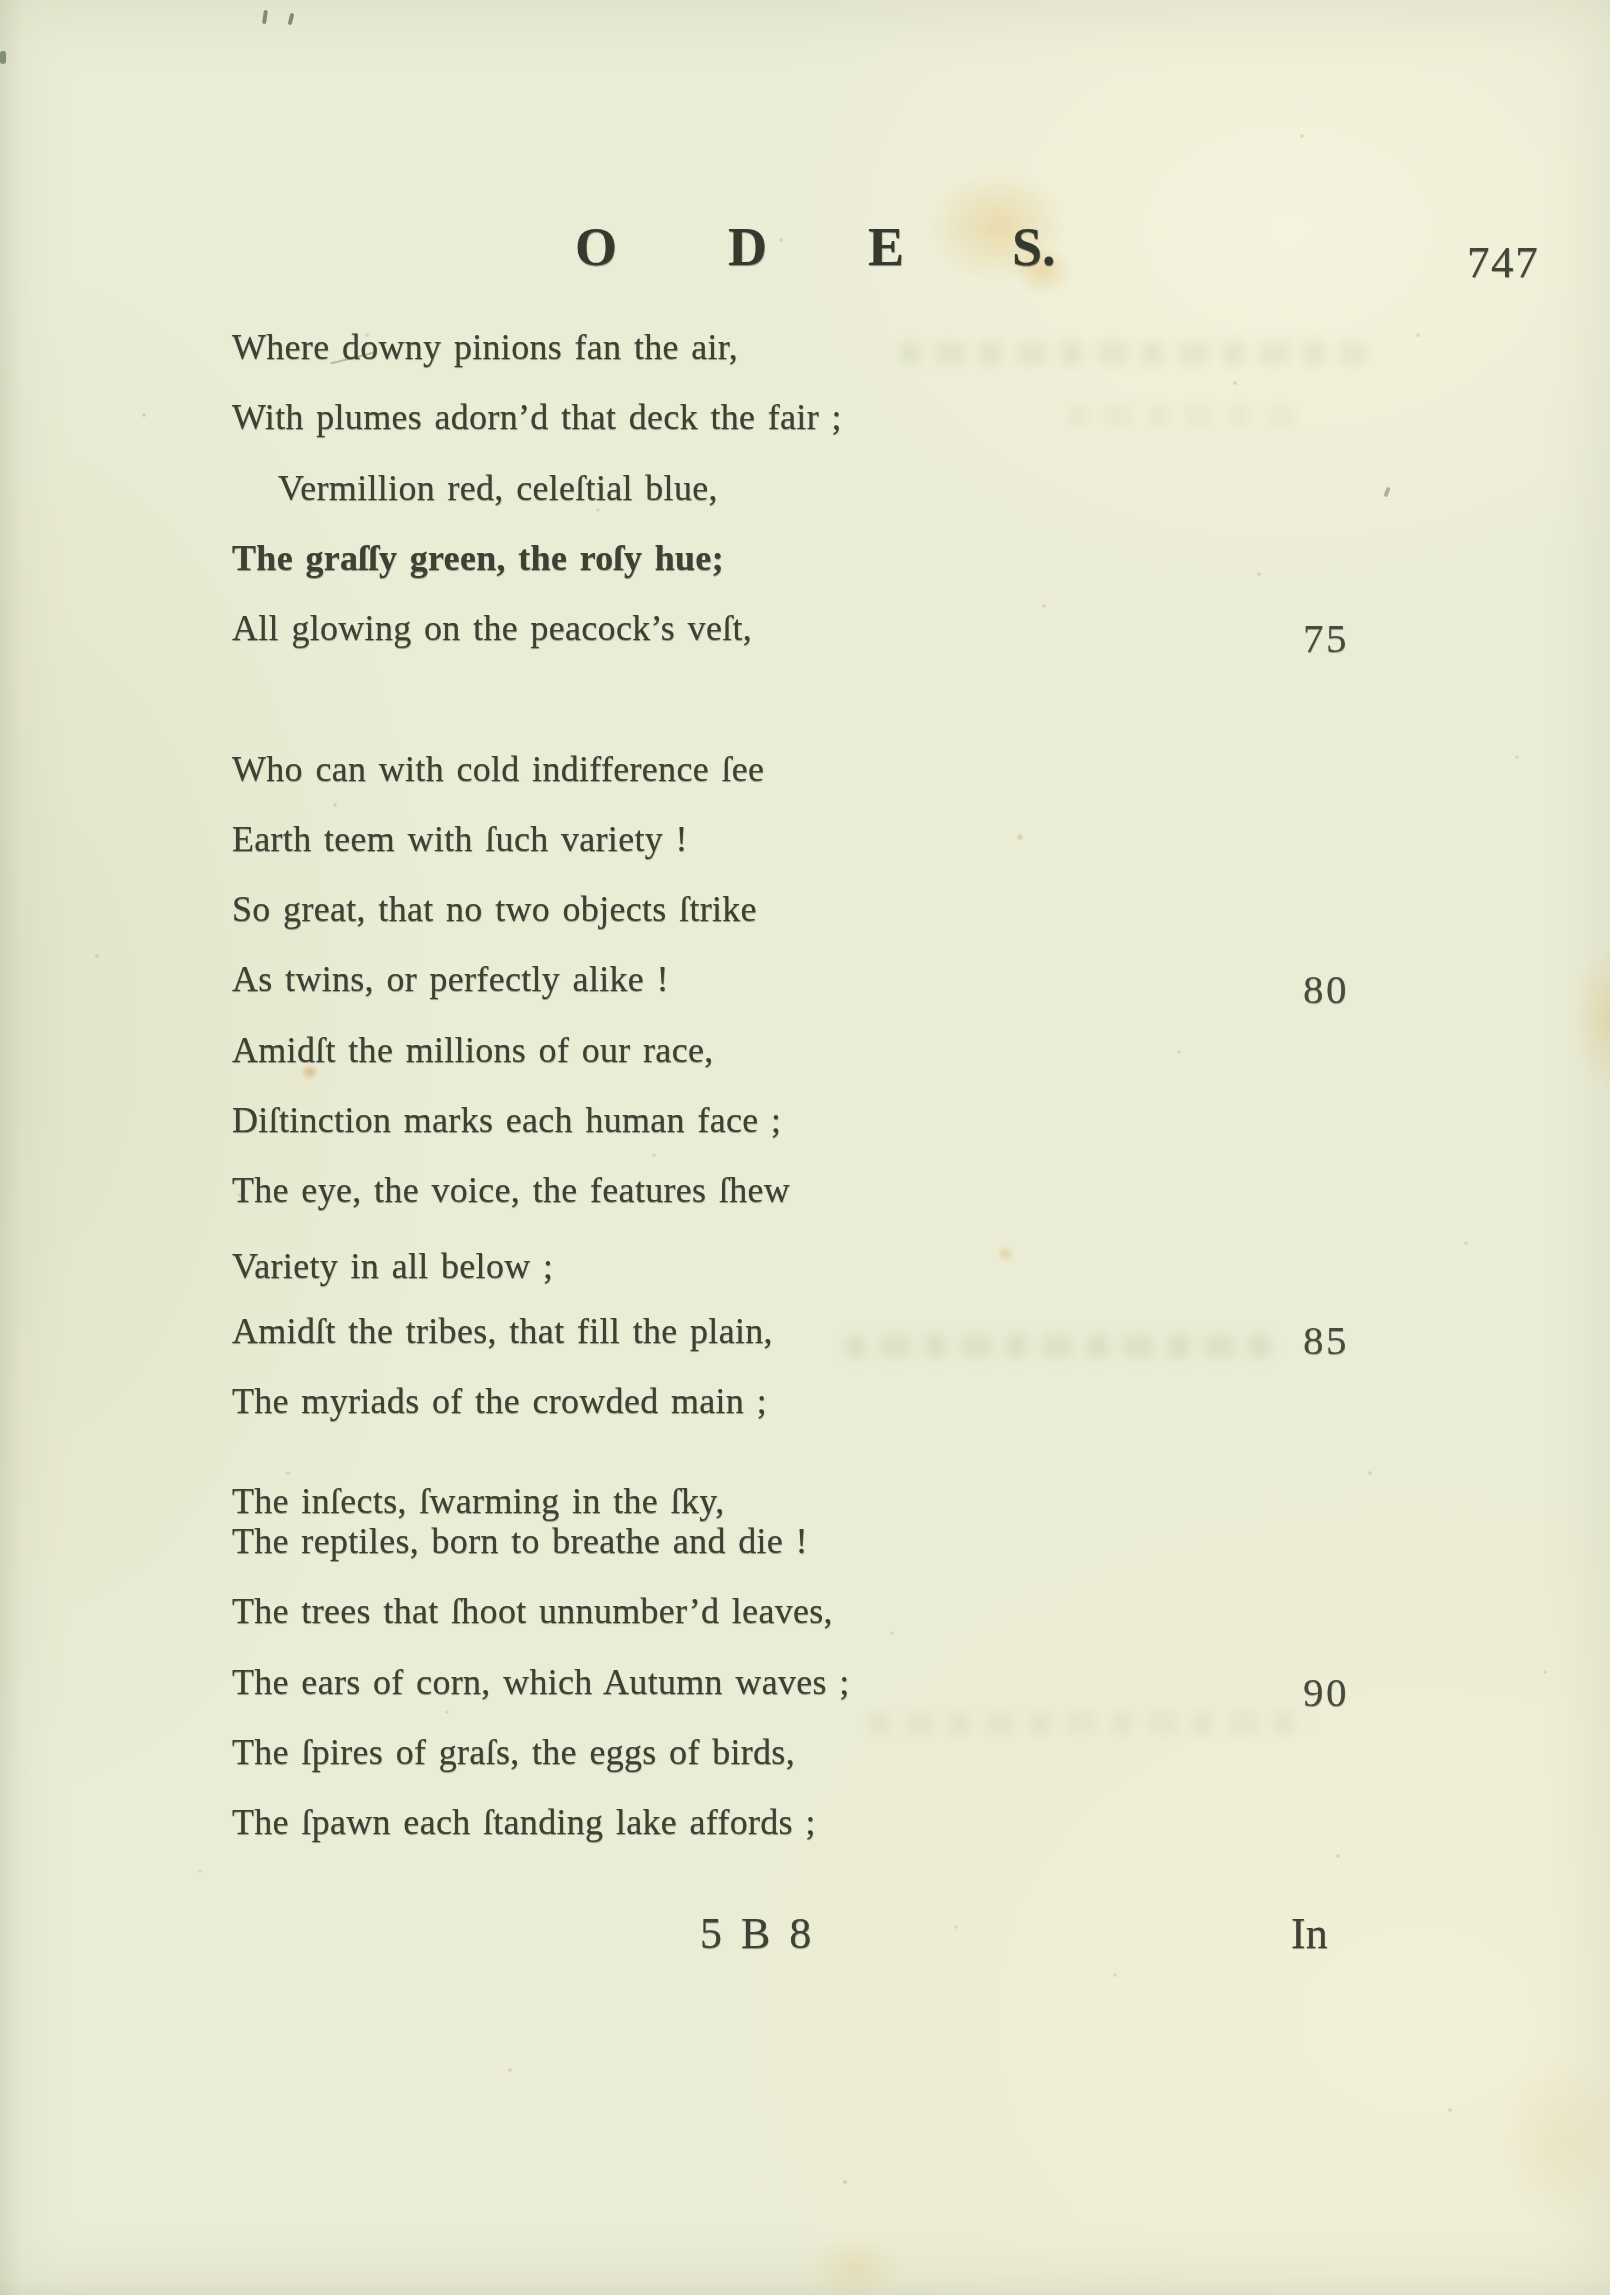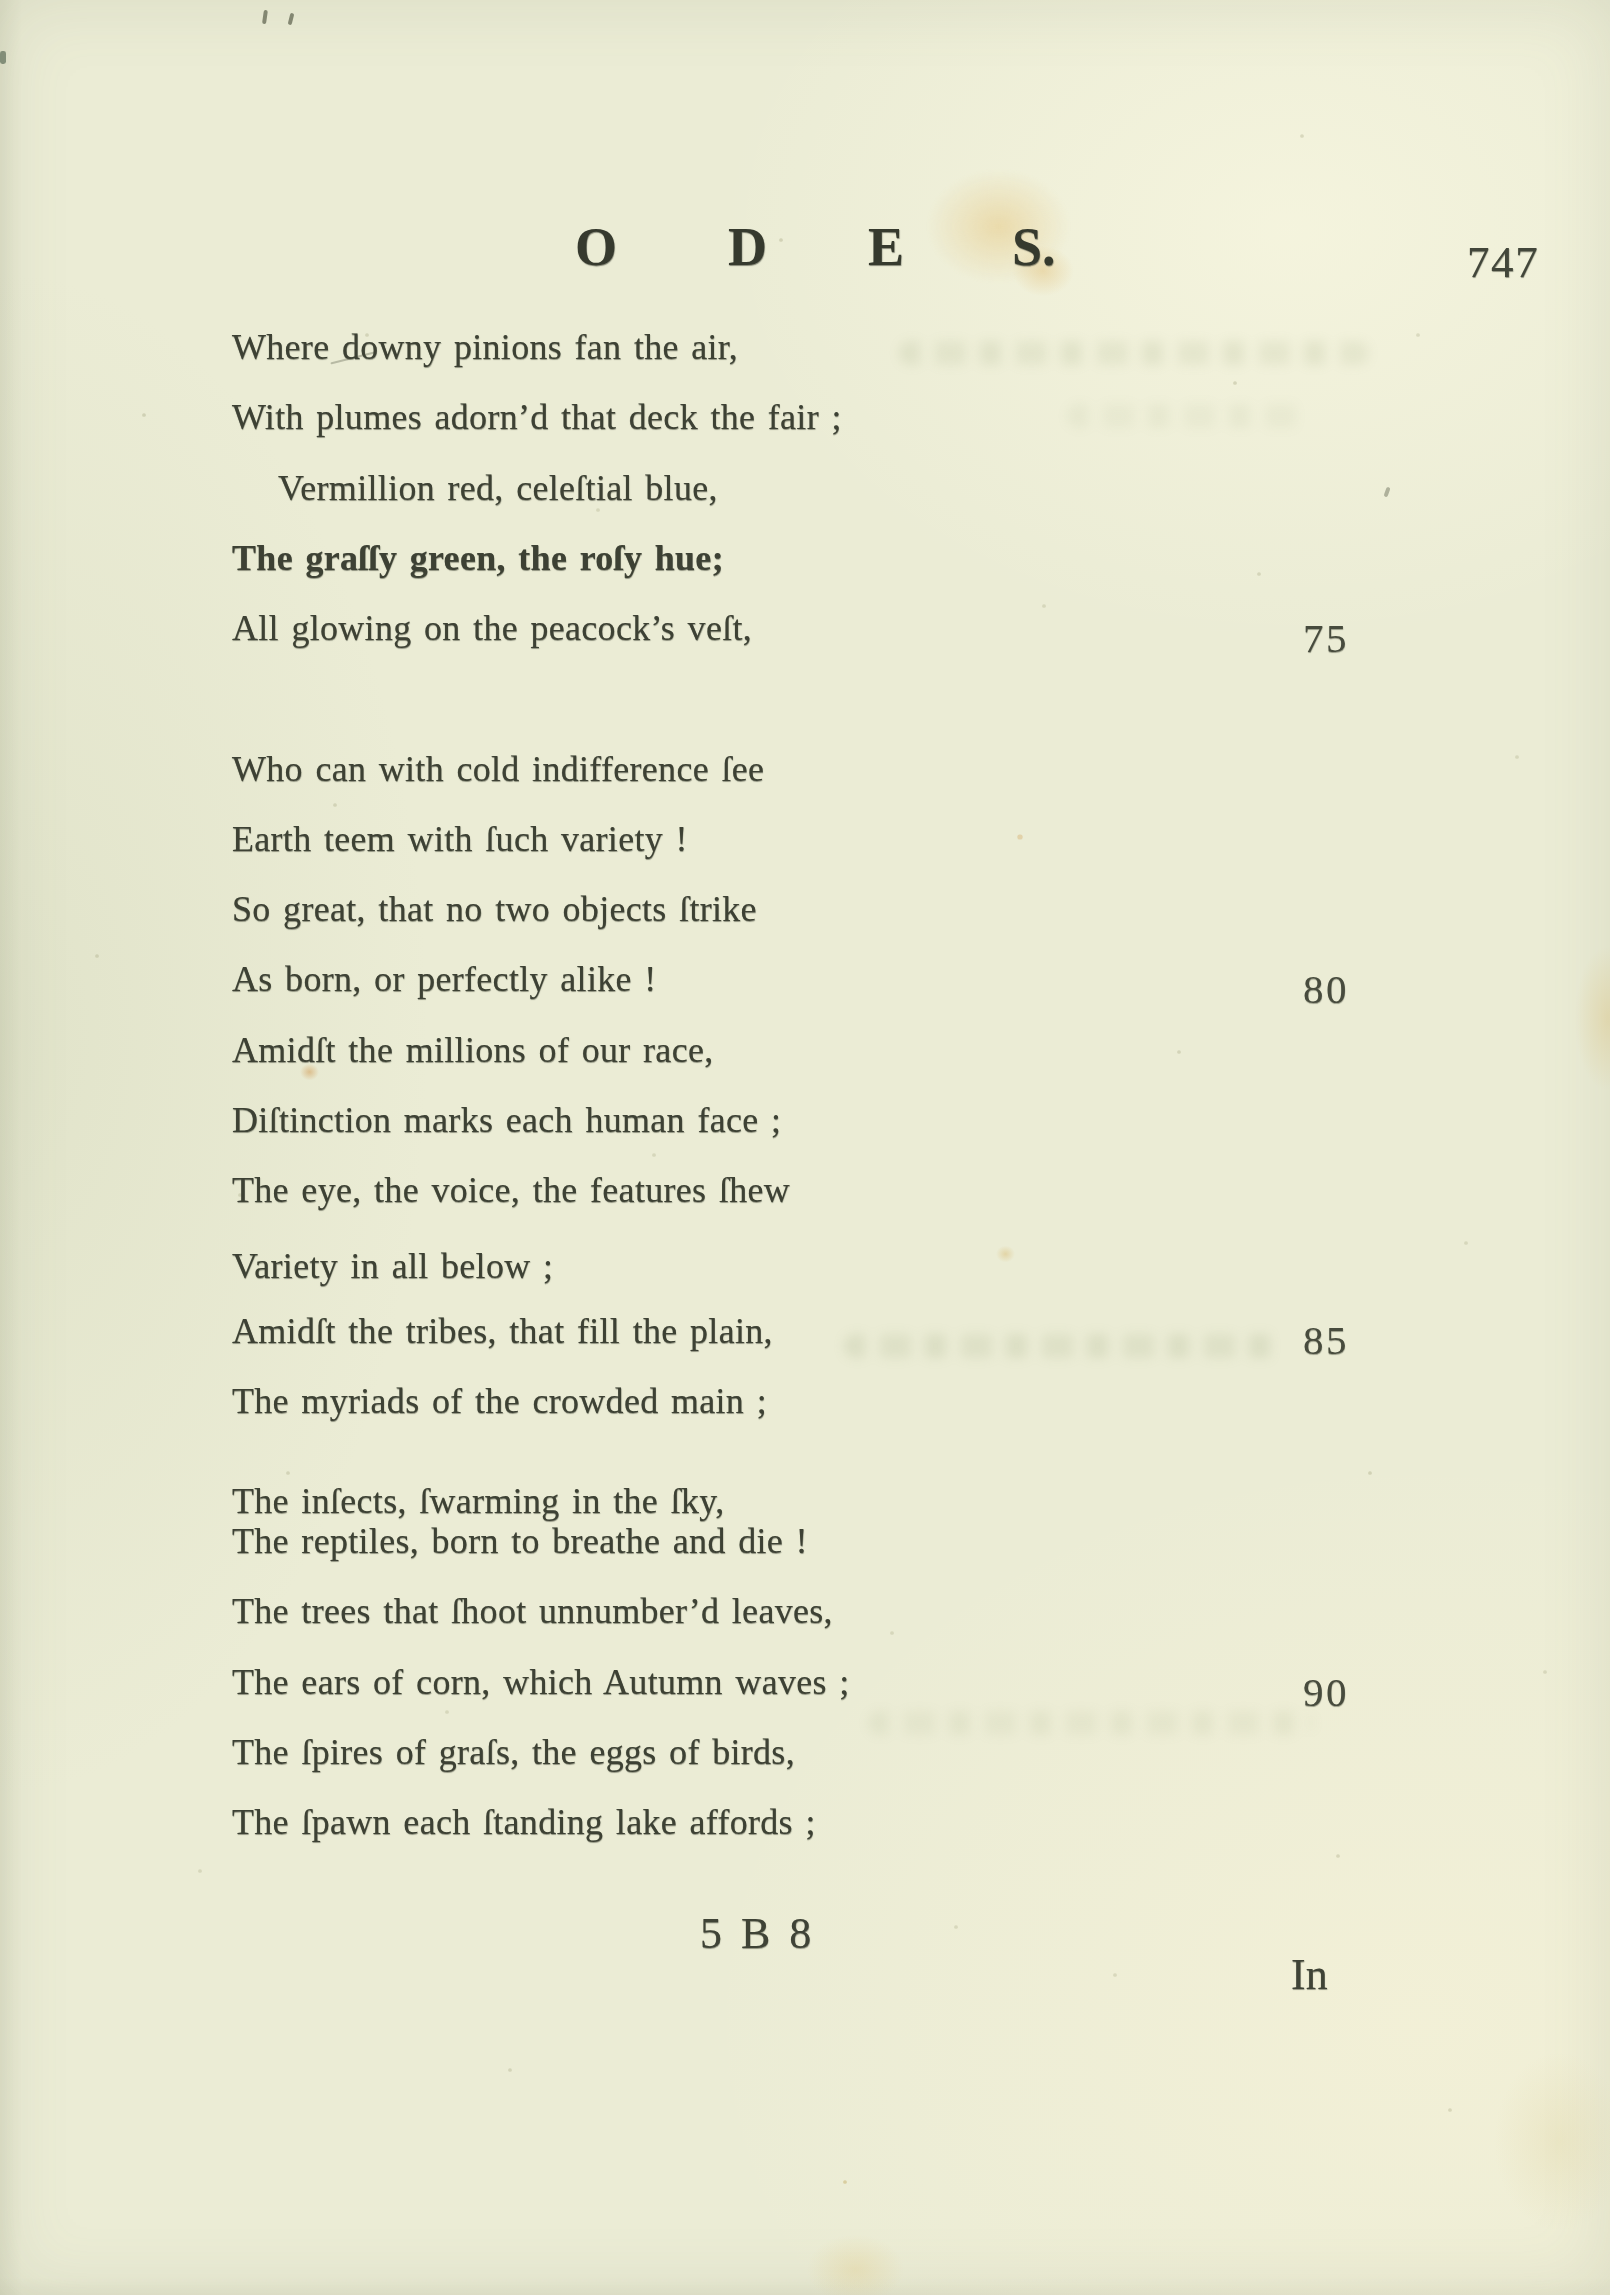--- a/index.html
+++ b/index.html
@@ -40,21 +40,21 @@
     letter-spacing:0.3px;
   }
   .poem{ position:absolute; left:232px; top:0; width:1242px; height:2295px; }
   .lnum{
     position:absolute; left:1071px;
     font-size:41px; letter-spacing:2.4px; color:#474b3d;
     line-height:1; white-space:pre;
     text-shadow:0.3px 0.5px 0.8px rgba(55,60,45,.45);
   }
   .footer-sig{ font-size:44px; word-spacing:8px; color:#3f4336; }
-  .catchword{ font-size:44px; color:#3f4336;margin-top:41px; }
+  .catchword{ font-size:44px; color:#3f4336; }
 
   
   .stain{ position:absolute; border-radius:50%; pointer-events:none; }
   .stain.s1{ left:899px; top:147px; width:199px; height:159px;
     background:radial-gradient(closest-side, rgba(224,178,84,.34), rgba(224,178,84,0) 72%);
     filter:blur(1.6px);}
   .stain.s2{ left:999px; top:235px; width:88px; height:72px;
     background:radial-gradient(closest-side, rgba(219,166,70,.30), rgba(219,166,70,0) 70%);}
   .stain.s3{ left:1560px; top:915px; width:96px; height:207px;
     background:radial-gradient(closest-side, rgba(215,175,85,.25), rgba(215,175,85,0) 70%);}
@@ -140,21 +140,21 @@
 
   <div class="poem">
     <div class="txt line" style="top:329px;">Where downy pinions fan the air,</div>
     <div class="txt line" style="top:399px;">With plumes adorn’d that deck the fair ;</div>
     <div class="txt line" style="top:470px; left:46px;">Vermillion red, celeſtial blue,</div>
     <div class="txt line" style="top:540px;font-weight:bold;">The graſſy green, the roſy hue;</div>
     <div class="txt line" style="top:610px;">All glowing on the peacock’s veſt,</div>
     <div class="txt line" style="top:751px;">Who can with cold indifference ſee</div>
     <div class="txt line" style="top:821px;">Earth teem with ſuch variety !</div>
     <div class="txt line" style="top:891px;">So great, that no two objects ſtrike</div>
-    <div class="txt line" style="top:961px;">As born, or perfectly alike !</div>
+    <div class="txt line" style="top:961px;">As twins, or perfectly alike !</div>
     <div class="txt line" style="top:1032px;">Amidſt the millions of our race,</div>
     <div class="txt line" style="top:1102px;">Diſtinction marks each human face ;</div>
     <div class="txt line" style="top:1172px;">The eye, the voice, the features ſhew</div>
     <div class="txt line" style="top:1242px;margin-top:6px;">Variety in all below ;</div>
     <div class="txt line" style="top:1313px;">Amidſt the tribes, that fill the plain,</div>
     <div class="txt line" style="top:1383px;">The myriads of the crowded main ;</div>
     <div class="txt line" style="top:1453px;margin-top:30px;">The inſects, ſwarming in the ſky,</div>
     <div class="txt line" style="top:1523px;">The reptiles, born to breathe and die !</div>
     <div class="txt line" style="top:1593px;">The trees that ſhoot unnumber’d leaves,</div>
     <div class="txt line" style="top:1664px;">The ears of corn, which Autumn waves ;</div>

